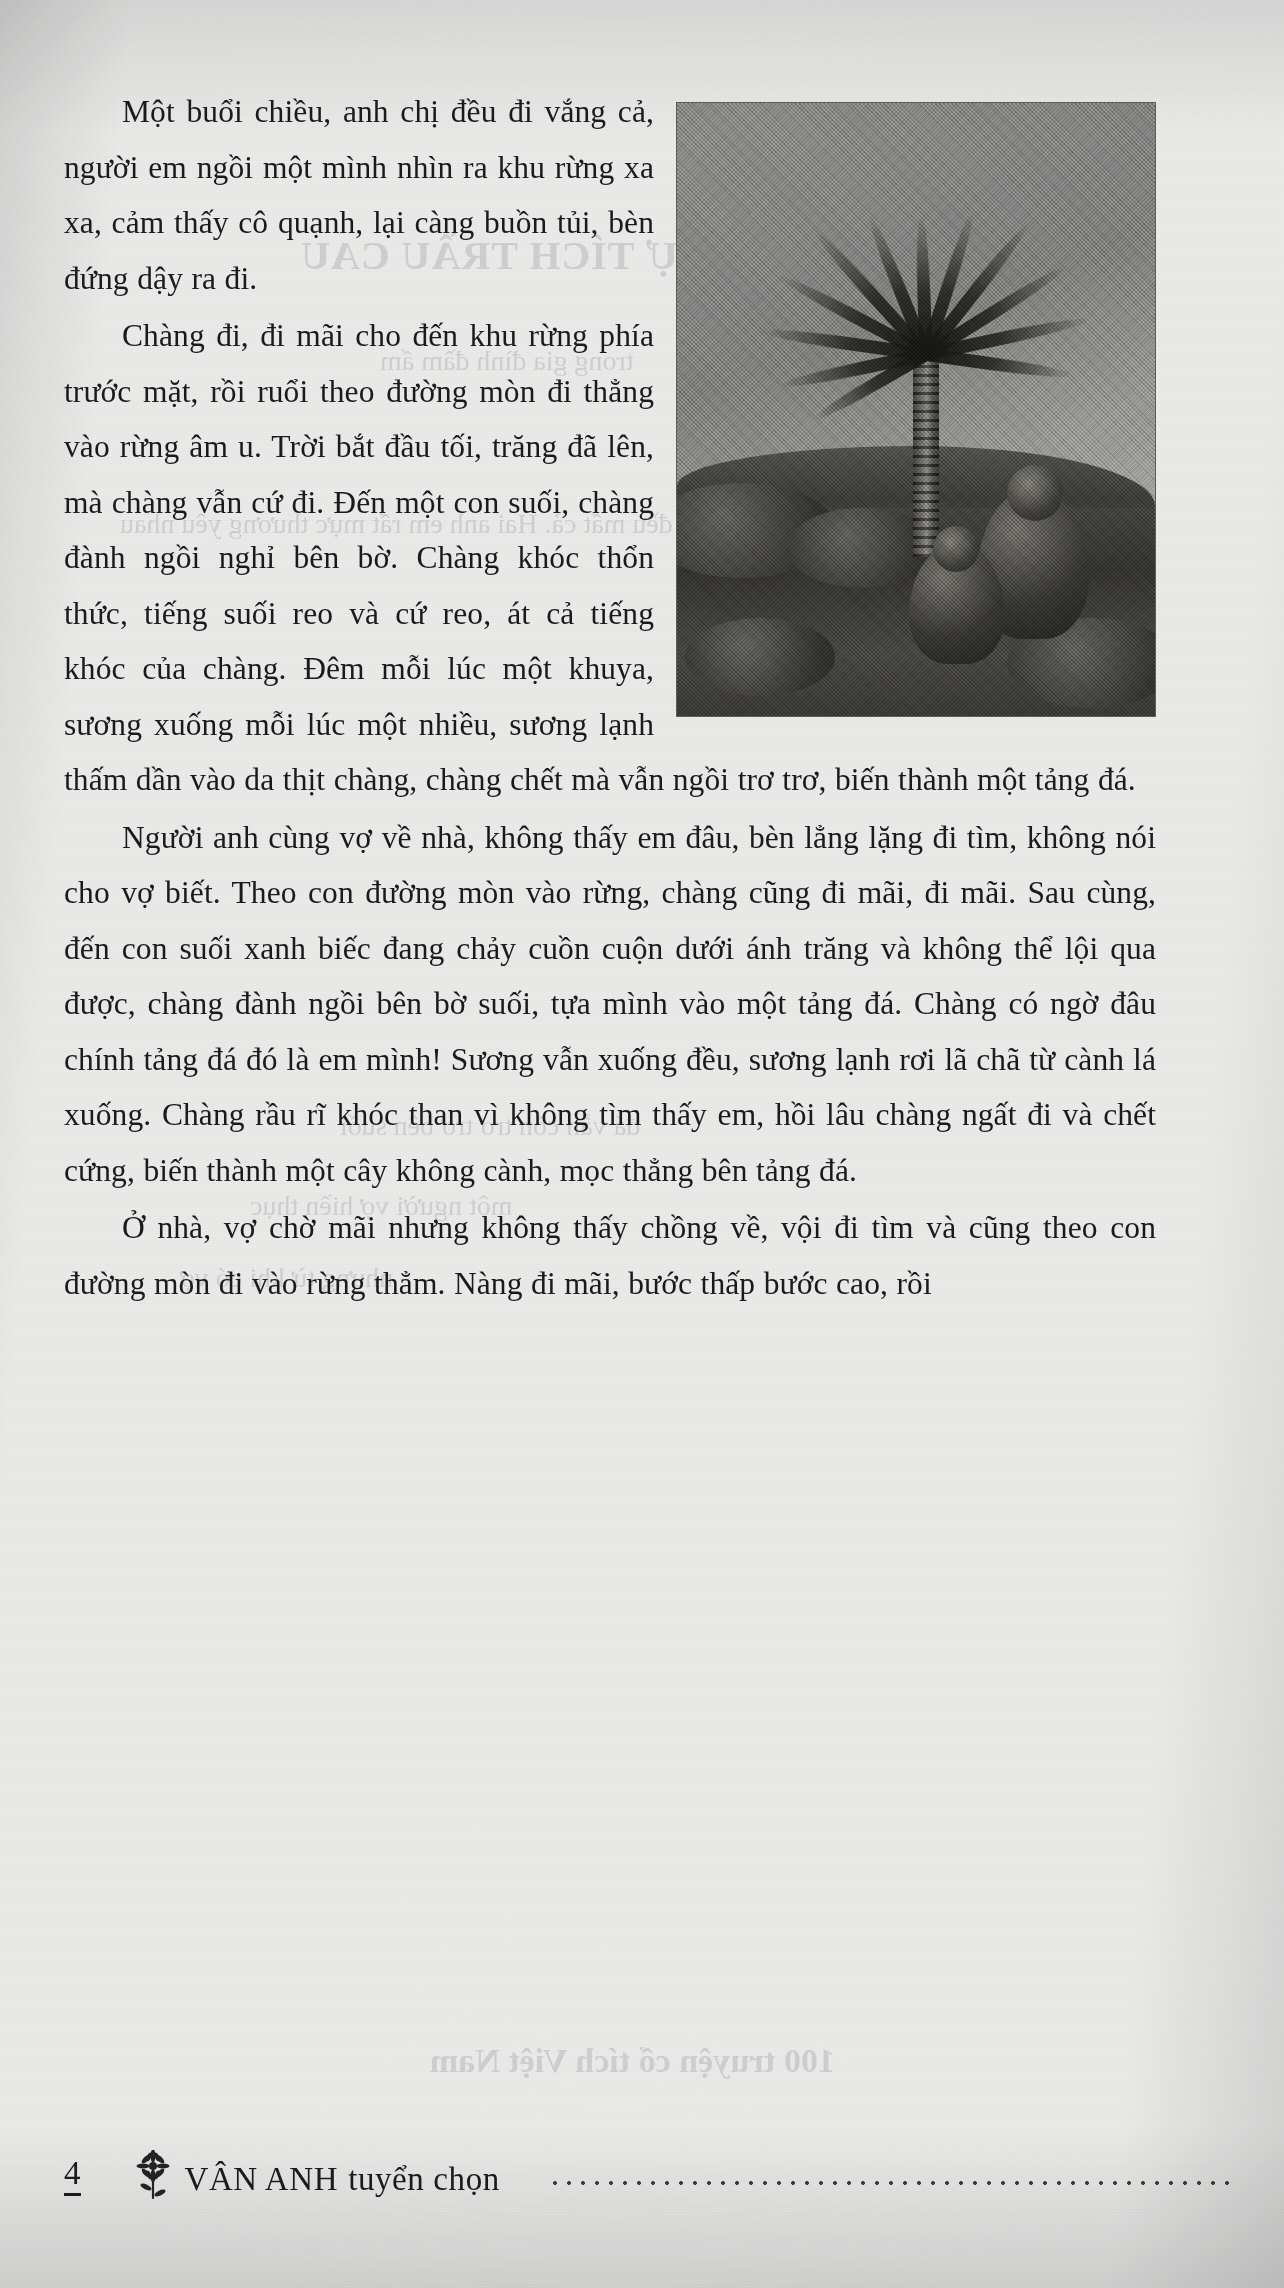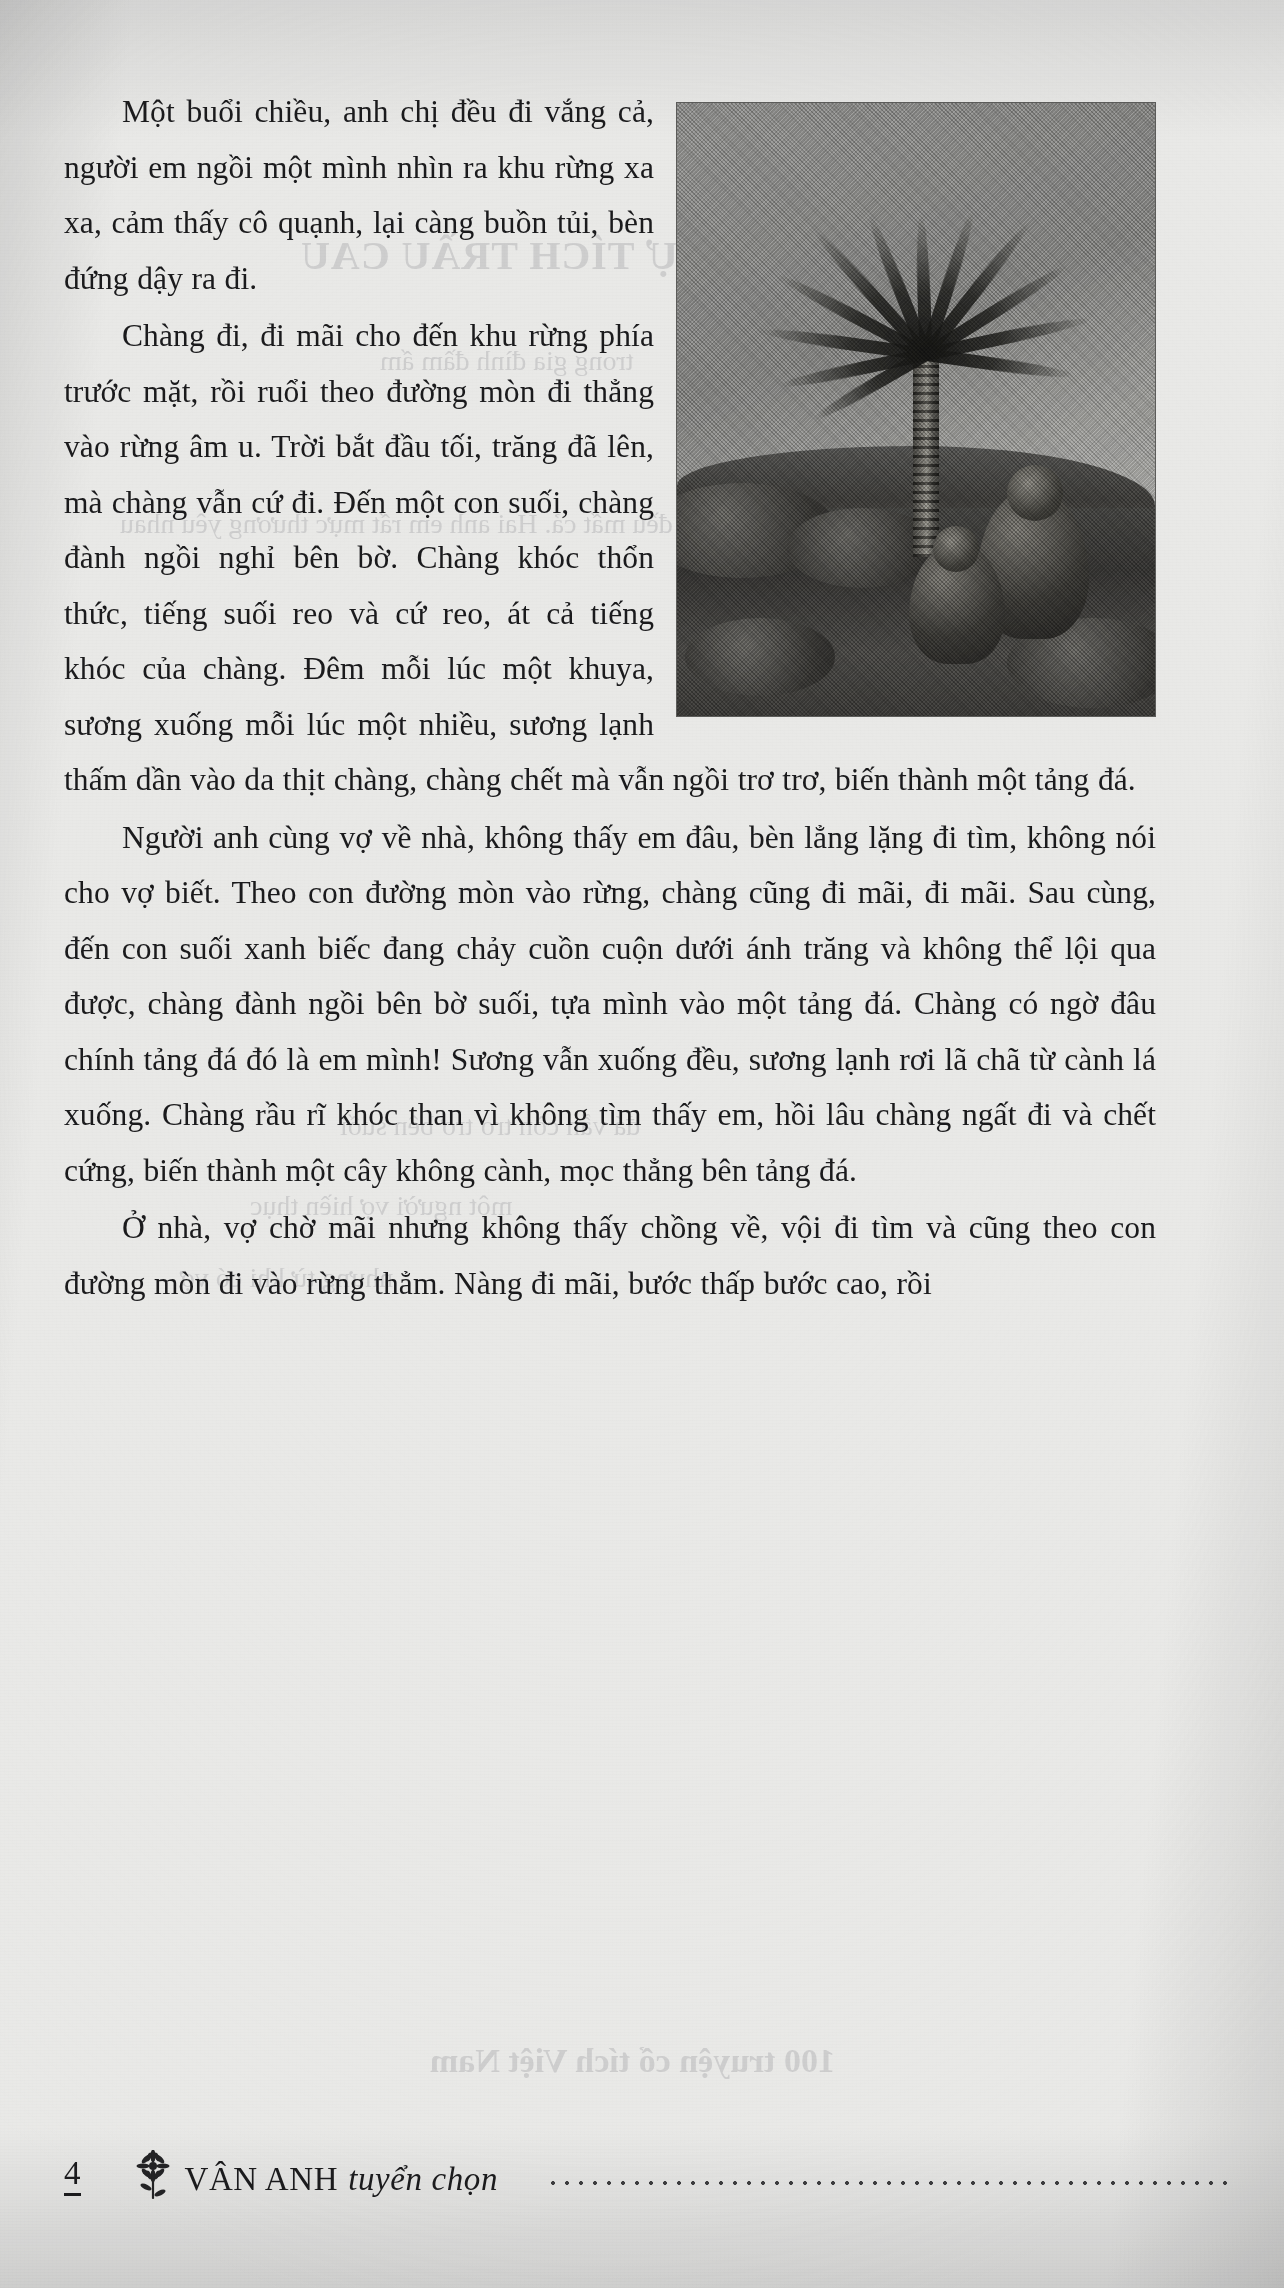--- a/index.html
+++ b/index.html
@@ -167,21 +167,21 @@
     margin-right:52px;
   }
   #ornament{
     width:40px;height:52px;margin-right:12px;position:relative;top:6px;flex:0 0 auto;
   }
   #byline{
     font-size:33px;letter-spacing:.6px;white-space:nowrap;
     position:relative;top:2px;
   }
   #byline .caps{font-weight:400;}
-  #byline .ital{font-style:italic;padding-left:10px;}
+  #byline .ital{padding-left:10px;}
   #dots{
     flex:1 1 auto;
     margin-left:48px;
     position:relative;top:-6px;
     height:14px;
     background-image:radial-gradient(circle, #2a2a2c 1.7px, rgba(0,0,0,0) 2.2px);
     background-size:14px 14px;
     background-repeat:repeat-x;
     background-position:0 50%;
     opacity:.9;

